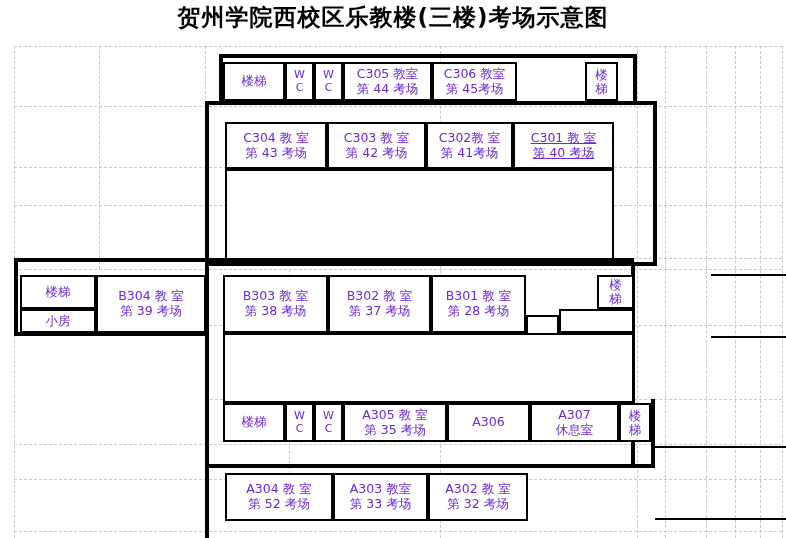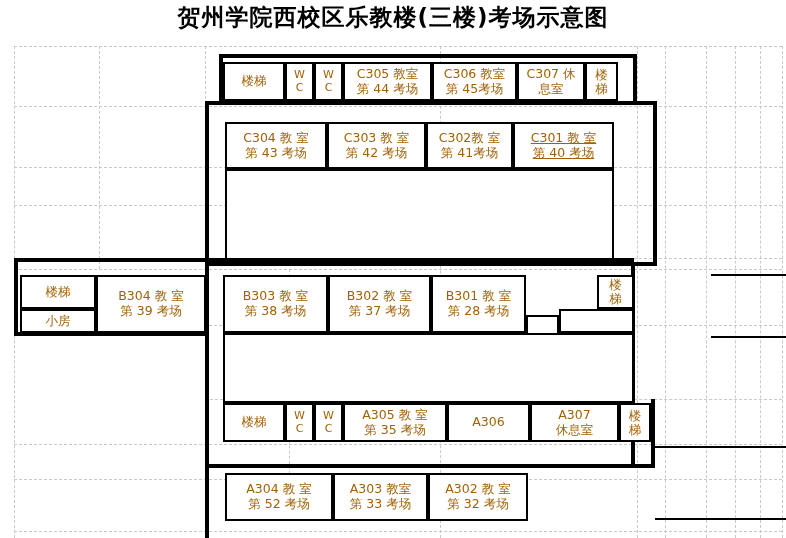--- a/index.html
+++ b/index.html
@@ -61,21 +61,21 @@
 
   
   .room {
     position: absolute;
     box-sizing: border-box;
     border: 2px solid #000;
     background: #fff;
     display: flex;
     flex-direction: column;
     justify-content: center;
-    color: #a16207;
+    color: #6d28d9;
     font-family: "DejaVu Sans", "Liberation Sans", sans-serif;
     font-size: 12.5px;
     line-height: 1.18;
     text-align: center;
     overflow: hidden;
     white-space: nowrap;
   }
   .room .l1, .room .l2 { display: block; }
 
   
@@ -149,24 +149,20 @@
     <span class="l2">C</span>
   </div>
   <div class="room" style="left:343px; top:62px; width:89px; height:39px;">
     <span class="l1">C305 教室</span>
     <span class="l2">第 44 考场</span>
   </div>
   <div class="room" style="left:432px; top:62px; width:85px; height:39px;">
     <span class="l1">C306 教室</span>
     <span class="l2">第 45考场</span>
   </div>
-  <div class="room" style="left:517px; top:62px; width:68px; height:39px;">
-    <span class="l1">C307 休</span>
-    <span class="l2">息室</span>
-  </div>
   <div class="room vert" style="left:585px; top:62px; width:33px; height:39px;">
     <span class="l1">楼</span>
     <span class="l2">梯</span>
   </div>
 
   <div class="wall" style="left:205px; top:101px; width:452px; height:4px;"></div>
   <div class="wall" style="left:205px; top:101px; width:4px;  height:165px;"></div>
   <div class="wall" style="left:653px; top:101px; width:4px;  height:165px;"></div>
   <div class="wall" style="left:205px; top:262px; width:452px; height:4px;"></div>
 

